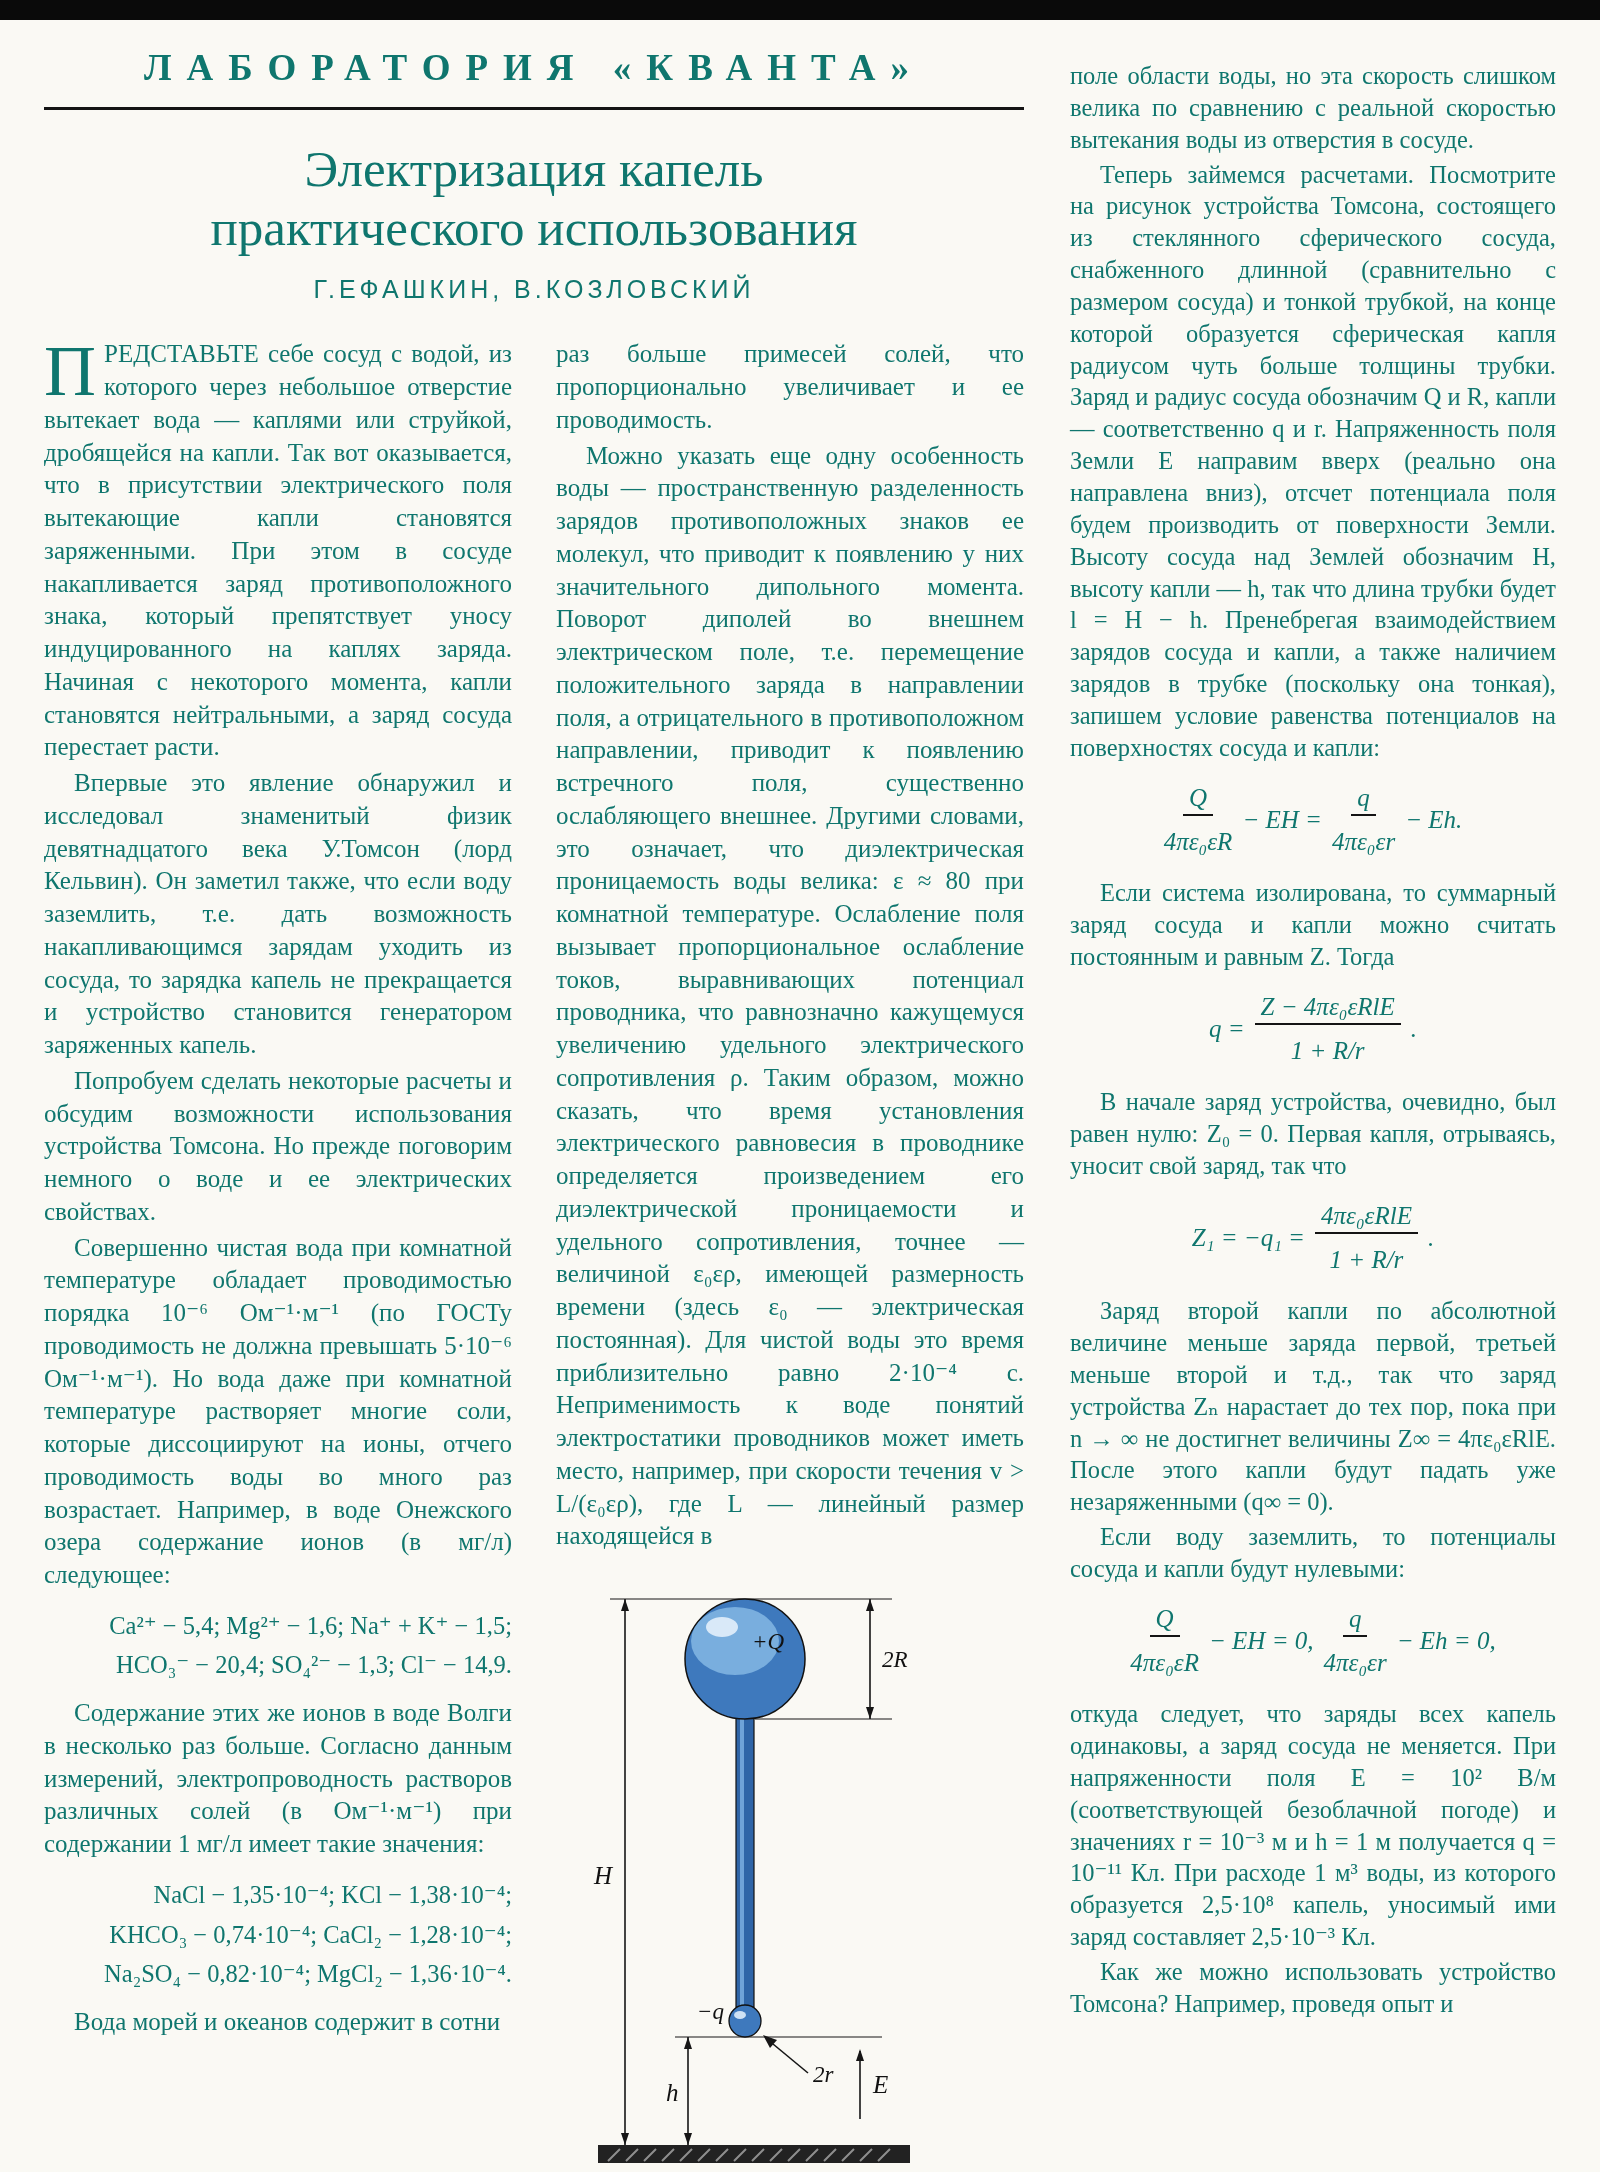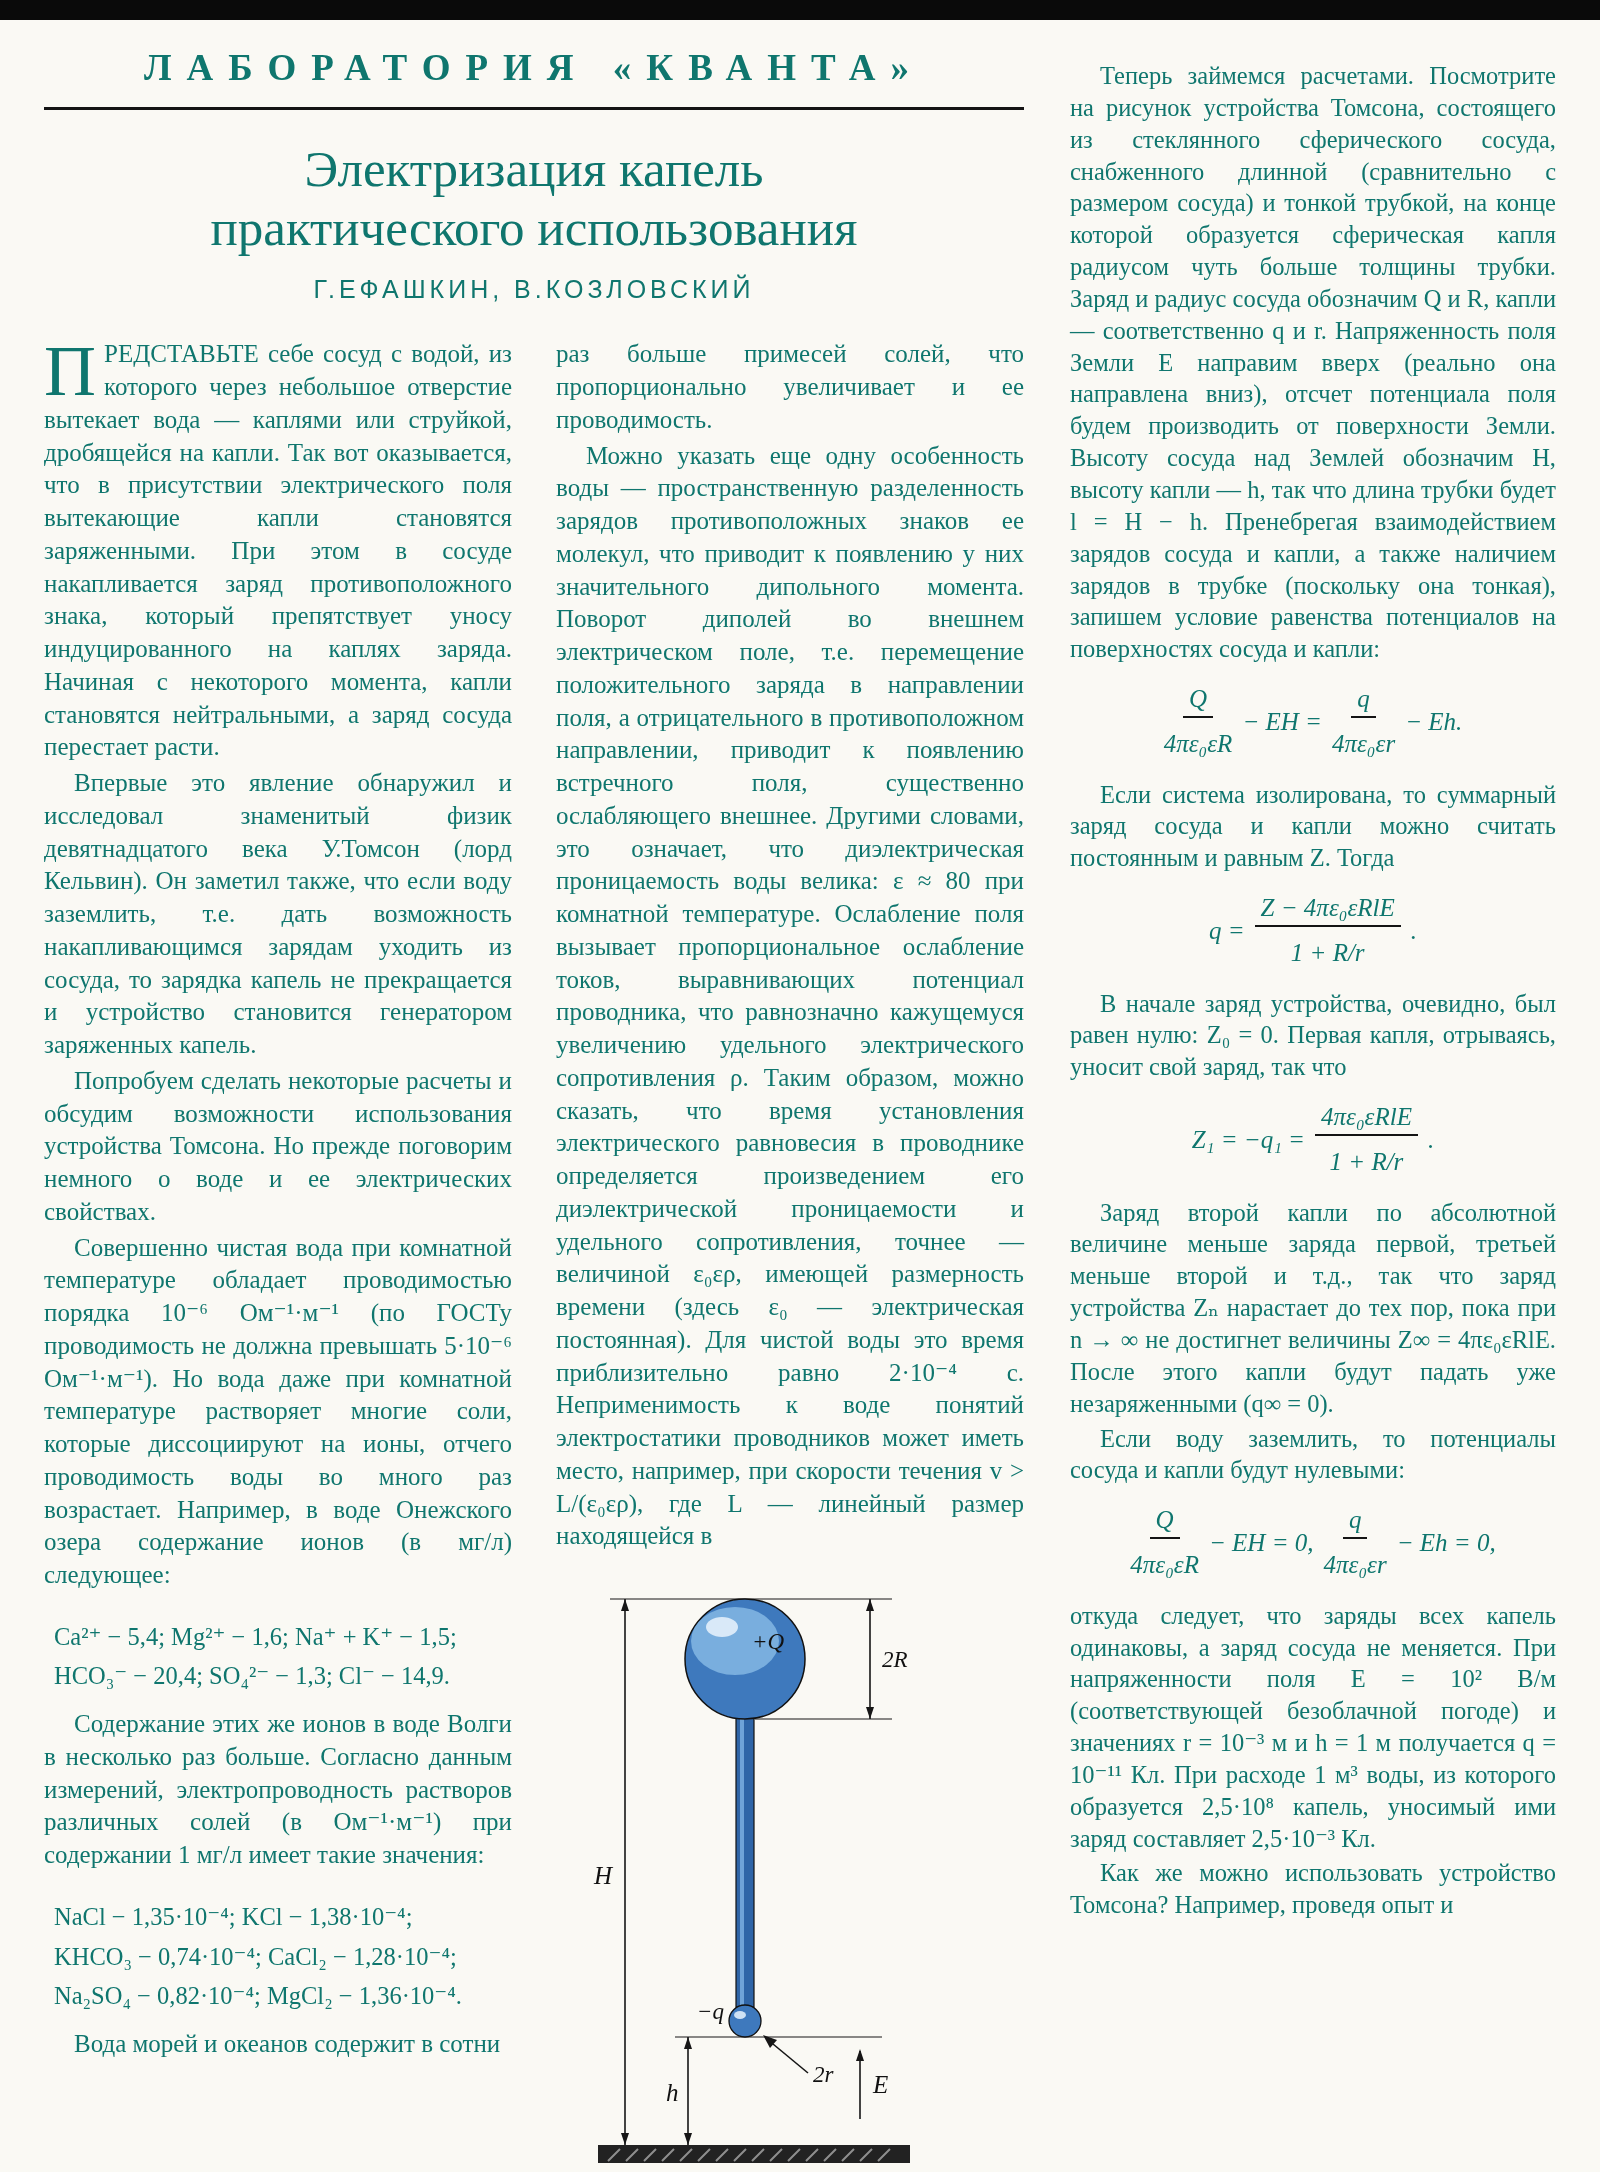--- a/index.html
+++ b/index.html
@@ -19,21 +19,21 @@
     font-size:25px;font-weight:normal;letter-spacing:4px;margin:18px 0 34px;
   }
   .two-cols{display:flex;gap:44px;}
   .col{width:468px;flex:0 0 auto;}
   .col3{width:486px;flex:0 0 auto;padding-top:30px;}
   .para{margin:0;text-align:justify;font-size:25px;line-height:1.31;}
   .col3 .para{font-size:24.5px;line-height:1.3;}
   .para + .para{margin-top:3px;}
   .indent{text-indent:30px;}
   .dropcap{float:left;font-size:72px;line-height:57px;padding:5px 8px 0 0;}
-  .chem-block{margin:25px 0 12px;}
+  .chem-block{margin:14px 0 12px;text-align:right;}
   .chem{font-size:24.5px;line-height:1.62;padding-left:10px;white-space:nowrap;}
   .formula{
     display:flex;justify-content:center;align-items:center;gap:10px;
     font-style:italic;font-size:25px;margin:20px 0;
   }
   .frac{display:inline-flex;flex-direction:column;align-items:center;line-height:1.15;}
   .frac .num{border-bottom:2px solid #141414;padding:0 6px 2px;}
   .frac .den{padding-top:12px;}
   .fig{margin:26px 0 0;display:flex;justify-content:center;}
   .fig svg{display:block;}
@@ -151,20 +151,21 @@
                 <rect x="28" y="566" width="312" height="18" fill="#222"></rect>
                 <path stroke="#8e8e8e" stroke-width="2" fill="none" d="M38 582 l12 -12 M56 582 l12 -12 M74 582 l12 -12 M92 582 l12 -12 M110 582 l12 -12 M128 582 l12 -12 M146 582 l12 -12 M164 582 l12 -12 M182 582 l12 -12 M200 582 l12 -12 M218 582 l12 -12 M236 582 l12 -12 M254 582 l12 -12 M272 582 l12 -12 M290 582 l12 -12 M308 582 l12 -12"></path>
               </g>
             </svg>
           </figure>
         </div>
       </div>
     </div>
 
     <div class="col3">
+      <p class="para">поле области воды, но эта скорость слишком велика по сравнению с реальной скоростью вытекания воды из отверстия в сосуде.</p>
       <p class="para indent">Теперь займемся расчетами. Посмотрите на рисунок устройства Томсона, состоящего из стеклянного сферического сосуда, снабженного длинной (сравнительно с размером сосуда) и тонкой трубкой, на конце которой образуется сферическая капля радиусом чуть больше толщины трубки. Заряд и радиус сосуда обозначим Q и R, капли — соответственно q и r. Напряженность поля Земли E направим вверх (реально она направлена вниз), отсчет потенциала поля будем производить от поверхности Земли. Высоту сосуда над Землей обозначим H, высоту капли — h, так что длина трубки будет l = H − h. Пренебрегая взаимодействием зарядов сосуда и капли, а также наличием зарядов в трубке (поскольку она тонкая), запишем условие равенства потенциалов на поверхностях сосуда и капли:</p>
 
       <div class="formula">
         <span class="frac">
           <span class="num">Q</span>
           <span class="den">4πε₀εR</span>
         </span>
         <span>− EH =</span>
         <span class="frac">
           <span class="num">q</span>

